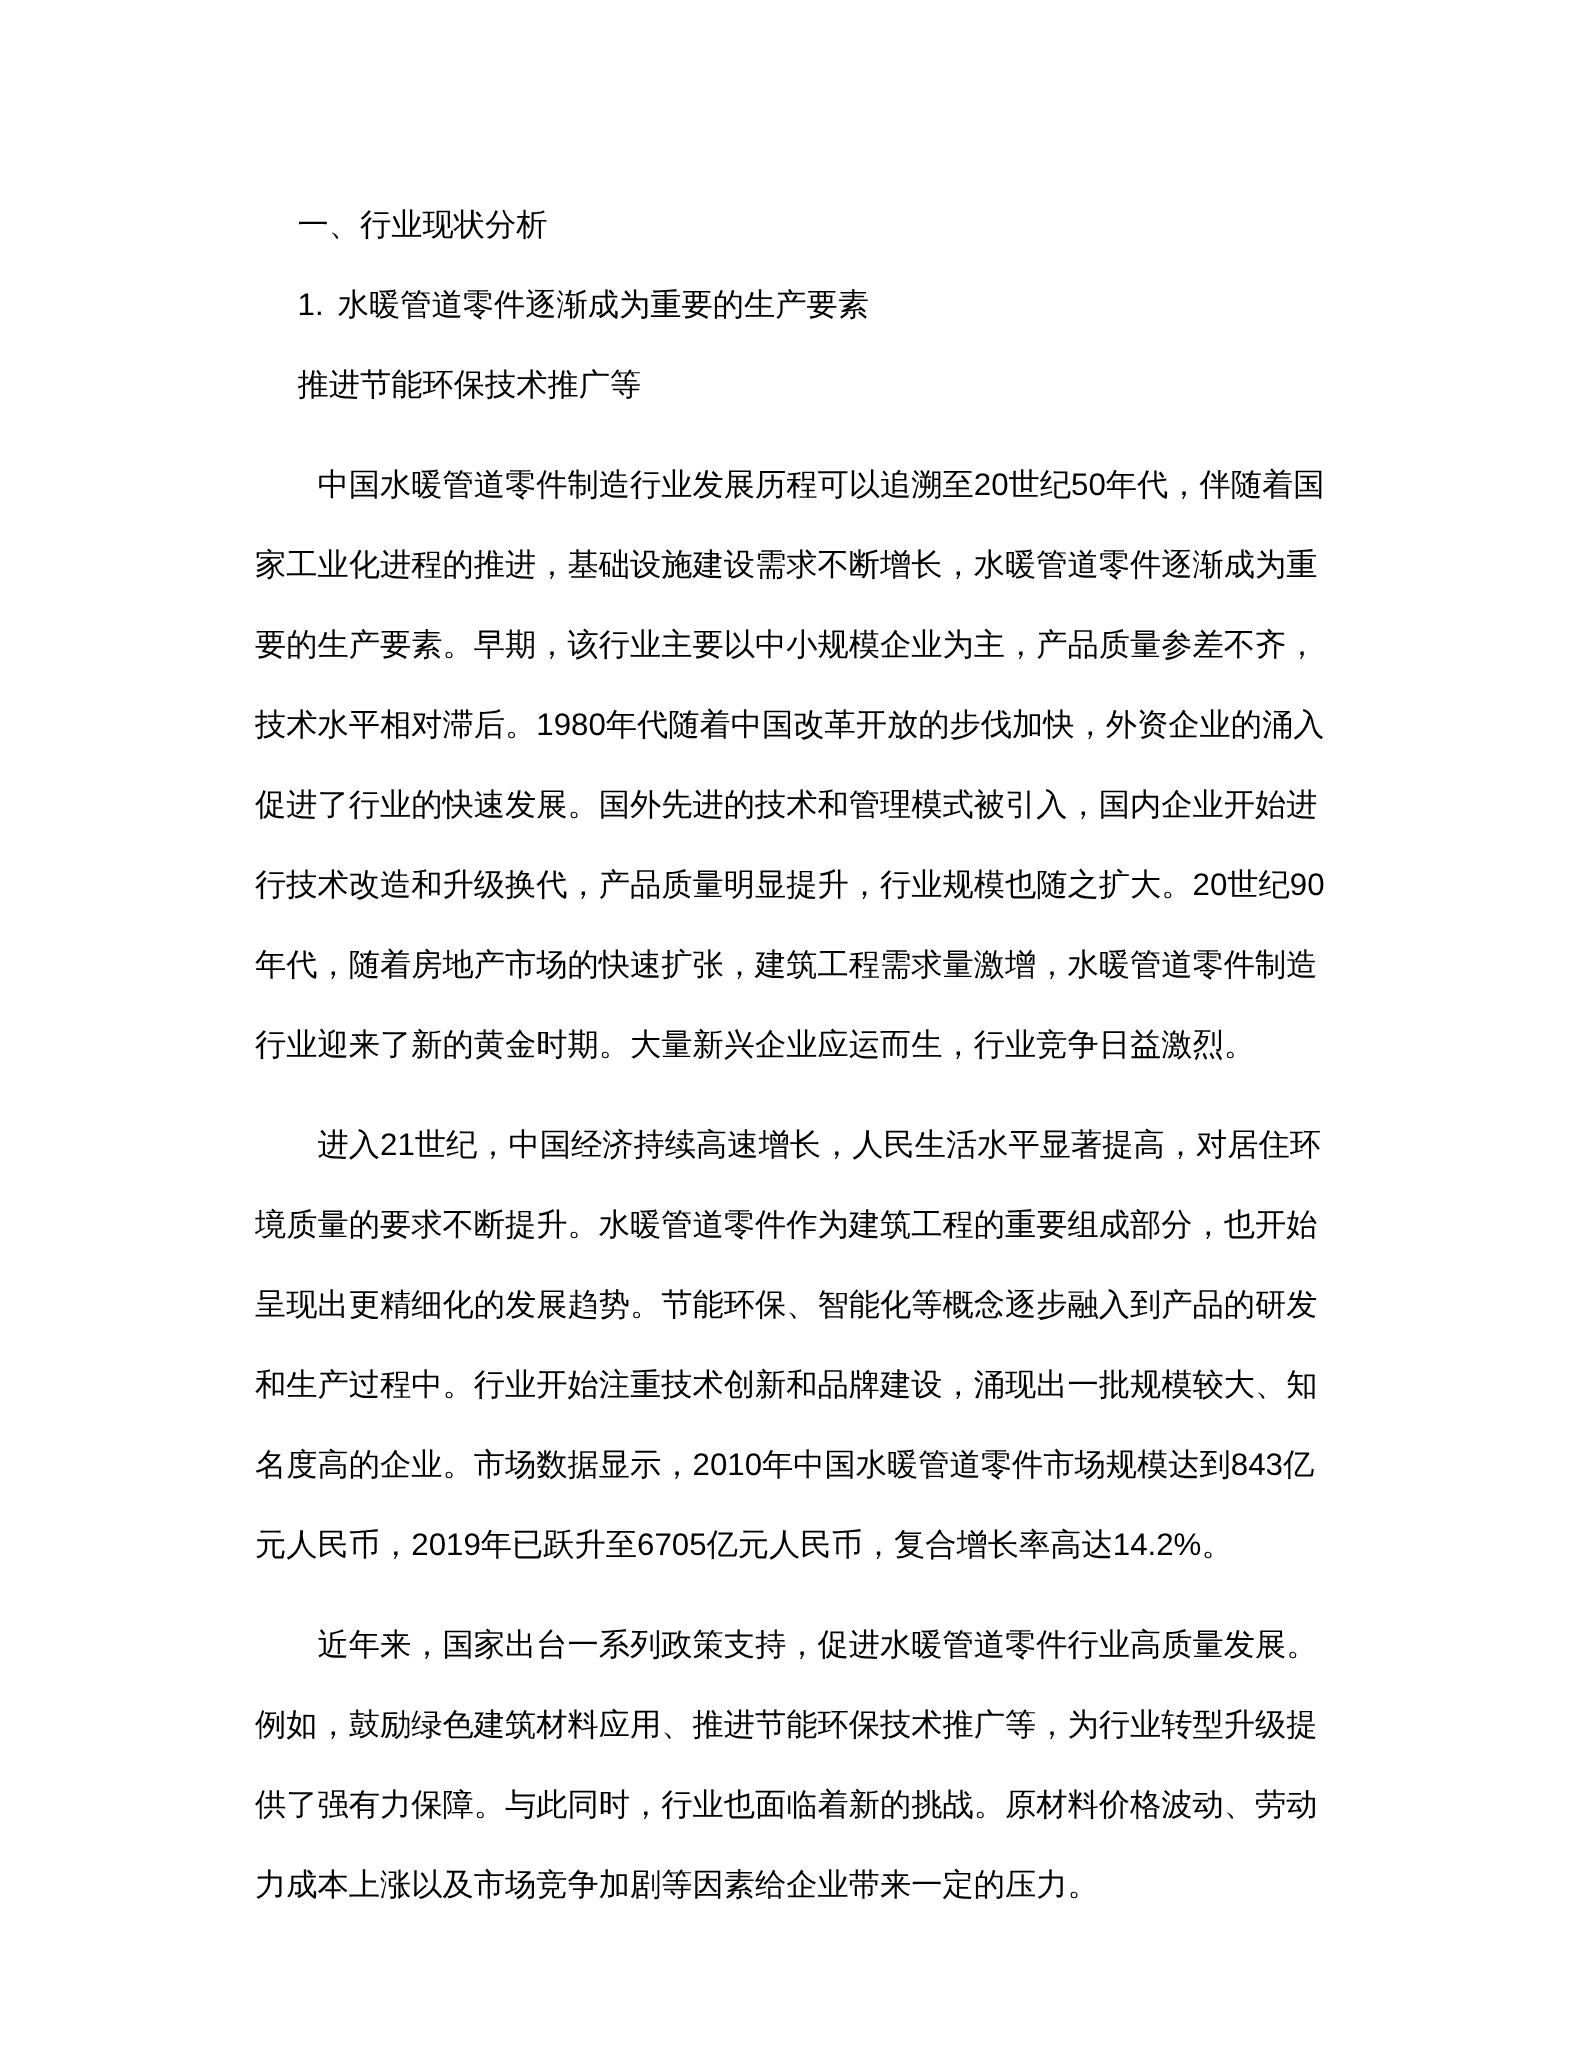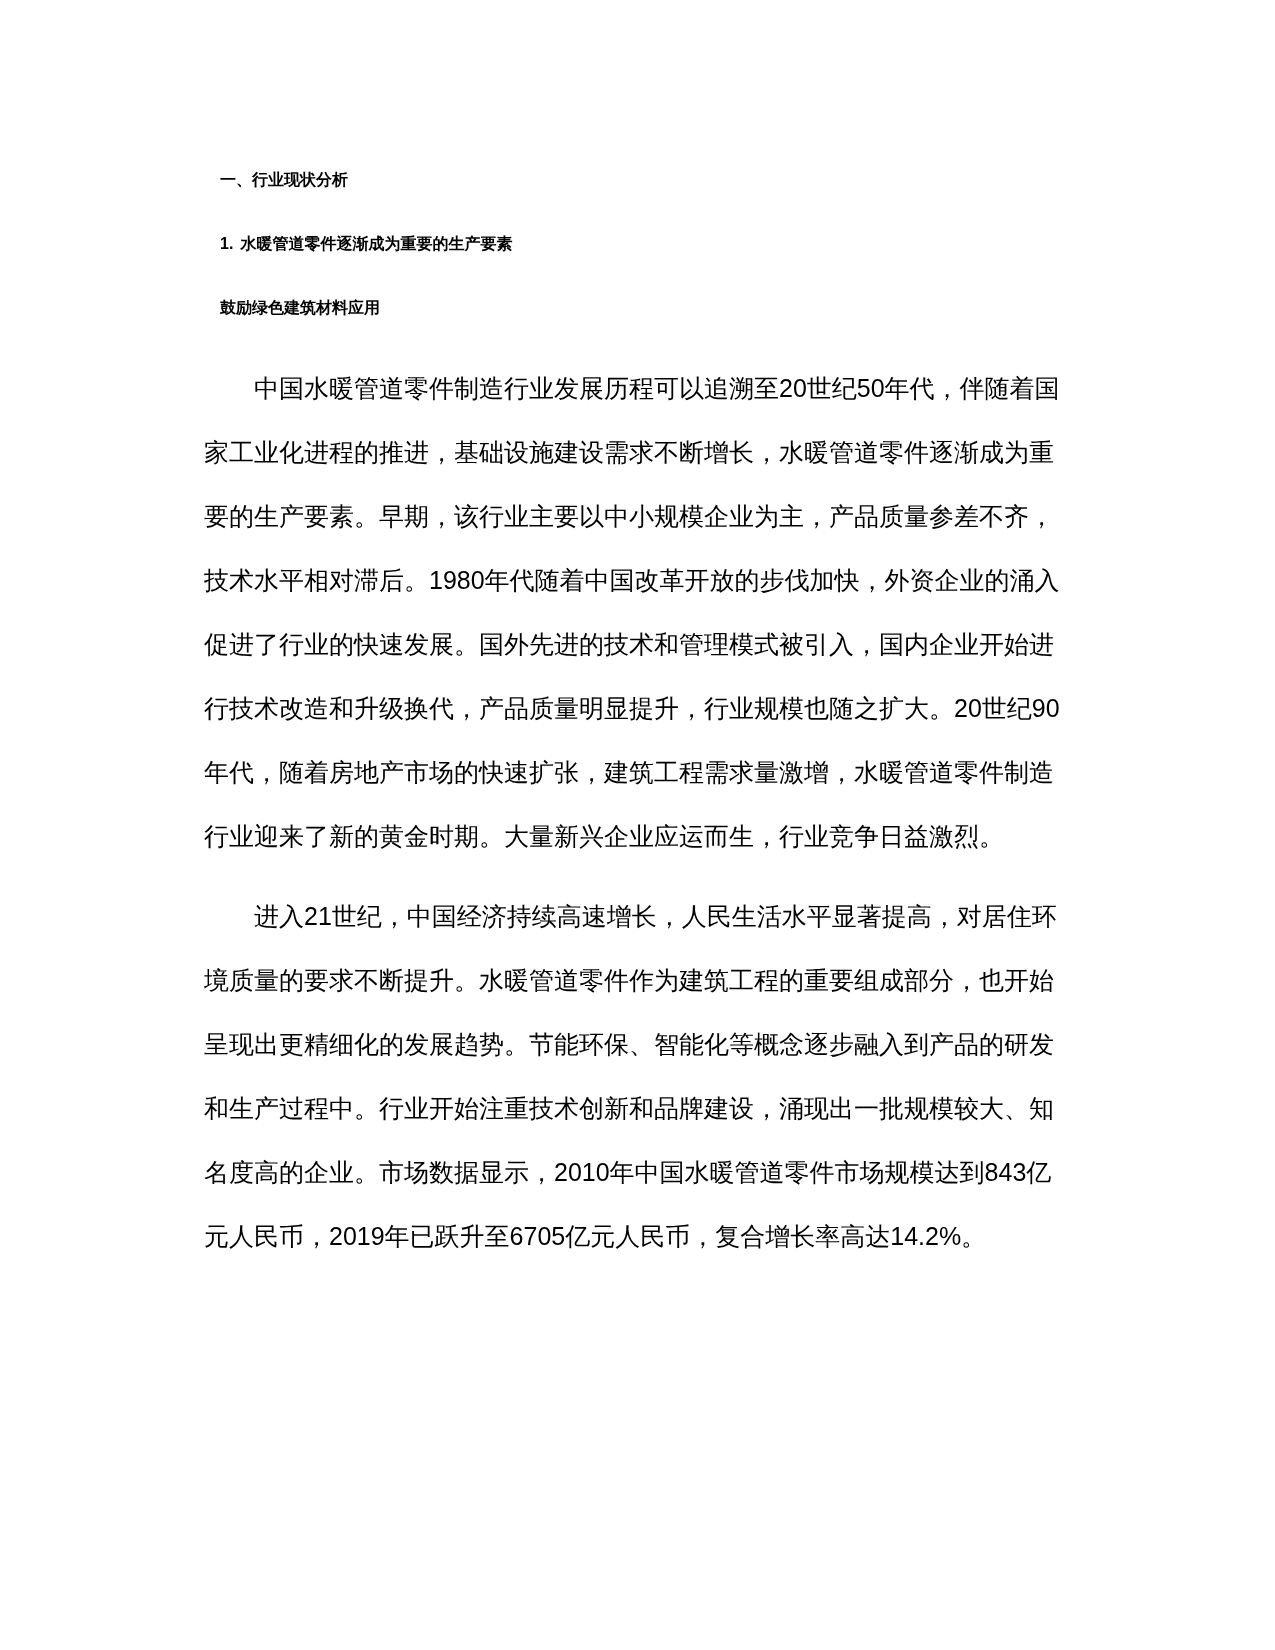--- a/index.html
+++ b/index.html
@@ -22,22 +22,22 @@
     font-size: 25px;
     line-height: 64px;
     color: #000000;
     text-align: left;
     word-break: break-all;
     line-break: anywhere;
     overflow-wrap: break-word;
   }
   .doc h1, .doc h2, .doc h3 {
     margin: 0;
-    font-size: 16px;
-    font-weight: 700;
+    font-size: 25px;
+    font-weight: 400;
     line-height: 64px;
     text-indent: 2em;
   }
   .doc h2 .h-num {
     display: inline-block;
     text-indent: 0;
     margin-right: 0.45em;
   }
   .doc p {
     margin: 16px;
@@ -50,21 +50,22 @@
 
 <div class="page">
   <div class="doc">
 
     <h1>一、行业现状分析</h1>
 
     <h2>
       <span class="h-num">1.</span><span>水暖管道零件逐渐成为重要的生产要素</span>
     </h2>
 
-    <h3>鼓励绿色建筑材料应用</h3>
+    <h3>推进节能环保技术推广等</h3>
 
     <p>中国水暖管道零件制造行业发展历程可以追溯至20世纪50年代，伴随着国家工业化进程的推进，基础设施建设需求不断增长，水暖管道零件逐渐成为重要的生产要素。早期，该行业主要以中小规模企业为主，产品质量参差不齐，技术水平相对滞后。1980年代随着中国改革开放的步伐加快，外资企业的涌入促进了行业的快速发展。国外先进的技术和管理模式被引入，国内企业开始进行技术改造和升级换代，产品质量明显提升，行业规模也随之扩大。20世纪90年代，随着房地产市场的快速扩张，建筑工程需求量激增，水暖管道零件制造行业迎来了新的黄金时期。大量新兴企业应运而生，行业竞争日益激烈。</p>
 
     <p>进入21世纪，中国经济持续高速增长，人民生活水平显著提高，对居住环境质量的要求不断提升。水暖管道零件作为建筑工程的重要组成部分，也开始呈现出更精细化的发展趋势。节能环保、智能化等概念逐步融入到产品的研发和生产过程中。行业开始注重技术创新和品牌建设，涌现出一批规模较大、知名度高的企业。市场数据显示，2010年中国水暖管道零件市场规模达到843亿元人民币，2019年已跃升至6705亿元人民币，复合增长率高达14.2%。</p>
 
+    <p>近年来，国家出台一系列政策支持，促进水暖管道零件行业高质量发展。例如，鼓励绿色建筑材料应用、推进节能环保技术推广等，为行业转型升级提供了强有力保障。与此同时，行业也面临着新的挑战。原材料价格波动、劳动力成本上涨以及市场竞争加剧等因素给企业带来一定的压力。</p>
 
   </div>
 </div>
 
 </body></html>

